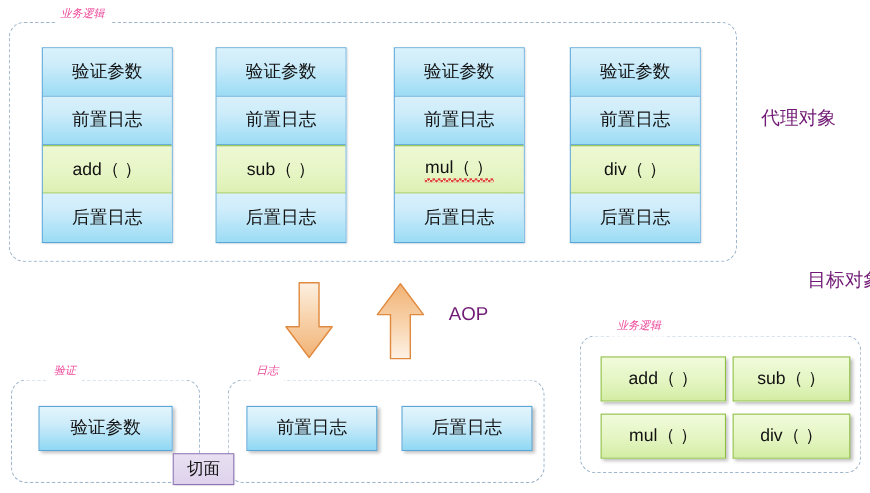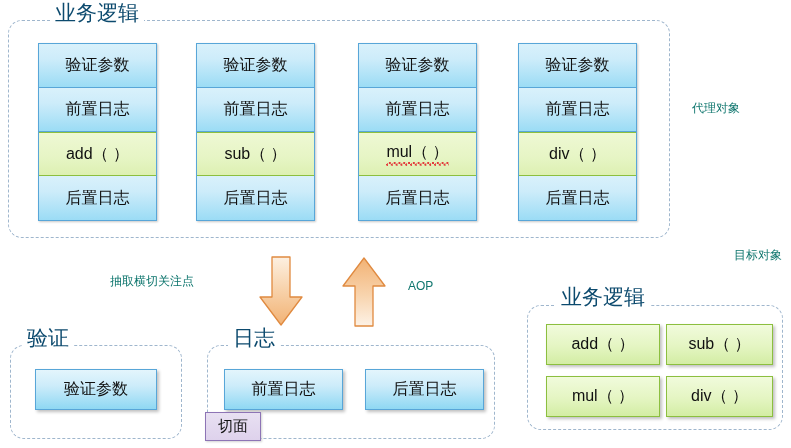--- a/index.html
+++ b/index.html
@@ -18,31 +18,32 @@
     position:absolute;
     border:1px dashed #9fb6cd;
     border-radius:14px;
     box-sizing:border-box;
     background:transparent;
   }
   .group-label{
     position:absolute;
     background:#ffffff;
     padding:0 5px;
-    font-size:21px;
+    font-size:10px;
     line-height:18px;
     white-space:nowrap;
-    color:#0c4a6e;
+    color:#ec4899;
+    font-style:italic;
   }
   .free-label{
     position:absolute;
-    font-size:12px;
+    font-size:17px;
     line-height:18px;
     white-space:nowrap;
-    color:#0f766e;
+    color:#701a75;
   }
 
   
   .proxy-col{
     position:absolute;
     width:119px;
     box-sizing:border-box;
     border:1px solid #58a6d8;
     box-shadow:1px 1px 2px rgba(0,0,0,0.22);
   }
@@ -145,21 +146,20 @@
     <div class="cell blue last">后置日志</div>
   </div>
 
   <div class="proxy-col" style="left:518px;top:43px;">
     <div class="cell blue">验证参数</div>
     <div class="cell blue">前置日志</div>
     <div class="cell green">div（ ）</div>
     <div class="cell blue last">后置日志</div>
   </div>
 
-  <div class="free-label" style="left:110px;top:272px;">抽取横切关注点</div>
 
   <div class="arrow" style="left:258px;top:256px;">
     <svg width="46" height="72" viewBox="0 0 46 72">
       <defs>
         <linearGradient id="gdown" x1="0" y1="0" x2="0" y2="1">
           <stop offset="0%" stop-color="#fdf0e1"></stop>
           <stop offset="45%" stop-color="#f8d4ae"></stop>
           <stop offset="100%" stop-color="#f2b274"></stop>
         </linearGradient>
       </defs>
@@ -176,29 +176,29 @@
           <stop offset="100%" stop-color="#fdf2e6"></stop>
         </linearGradient>
       </defs>
       <path d="M24 2 L45 30 H33 V70 H15 V30 H3 Z" fill="url(#gup)" stroke="#e08a40" stroke-width="1.3" stroke-linejoin="round"></path>
     </svg>
   </div>
 
   <div class="free-label" style="left:408px;top:277px;text-align:center;">AOP</div>
 
   <div class="dashed-group" style="left:10px;top:345px;width:172px;height:94px;"></div>
-  <div class="group-label" style="left:22px;top:329px;">验证</div>
+  <div class="group-label" style="left:44px;top:329px;">验证</div>
   <div class="box blue" style="left:35px;top:369px;width:122px;height:41px;">验证参数</div>
 
   <div class="dashed-group" style="left:207px;top:345px;width:288px;height:94px;"></div>
   <div class="group-label" style="left:228px;top:329px;text-align:center;">日志</div>
   <div class="box blue" style="left:224px;top:369px;width:119px;height:41px;">前置日志</div>
   <div class="box blue" style="left:365px;top:369px;width:119px;height:41px;">后置日志</div>
 
-  <div class="aspect-tag" style="left:157px;top:412px;width:56px;height:29px;margin-left:48px;">切面</div>
+  <div class="aspect-tag" style="left:157px;top:412px;width:56px;height:29px;">切面</div>
 
   <div class="free-label" style="left:690px;top:246px;margin-left:44px;">目标对象</div>
 
   <div class="dashed-group" style="left:527px;top:305px;width:256px;height:125px;"></div>
   <div class="group-label" style="left:556px;top:288px;">业务逻辑</div>
 
   <div class="box green" style="left:546px;top:324px;width:114px;height:41px;">add（ ）</div>
   <div class="box green" style="left:666px;top:324px;width:107px;height:41px;">sub（ ）</div>
   <div class="box green" style="left:546px;top:376px;width:114px;height:41px;">
       <span class="mis">mul（ ）</span>

